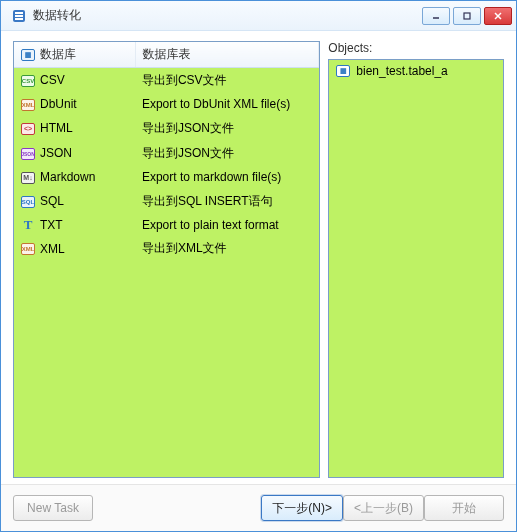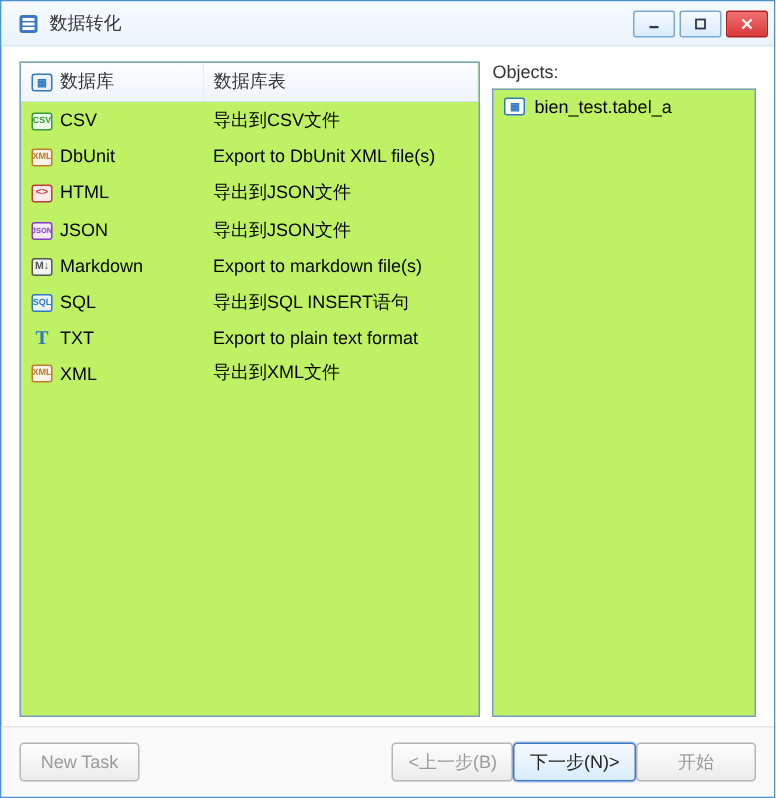--- a/index.html
+++ b/index.html
@@ -205,18 +205,18 @@
             <span>bien_test.tabel_a</span>
           </div>
         </div>
     </div>
 
   </div>
 
   <div class="footer">
     <button class="btn" disabled="">New Task</button>
     <div class="spacer"></div>
+    <button class="btn primary">下一步(N)&gt;</button>
     <button class="btn" disabled="">&lt;上一步(B)</button>
-    <button class="btn primary">下一步(N)&gt;</button>
     <button class="btn" disabled="">开始</button>
   </div>
 
 </div>
 
 </body></html>

